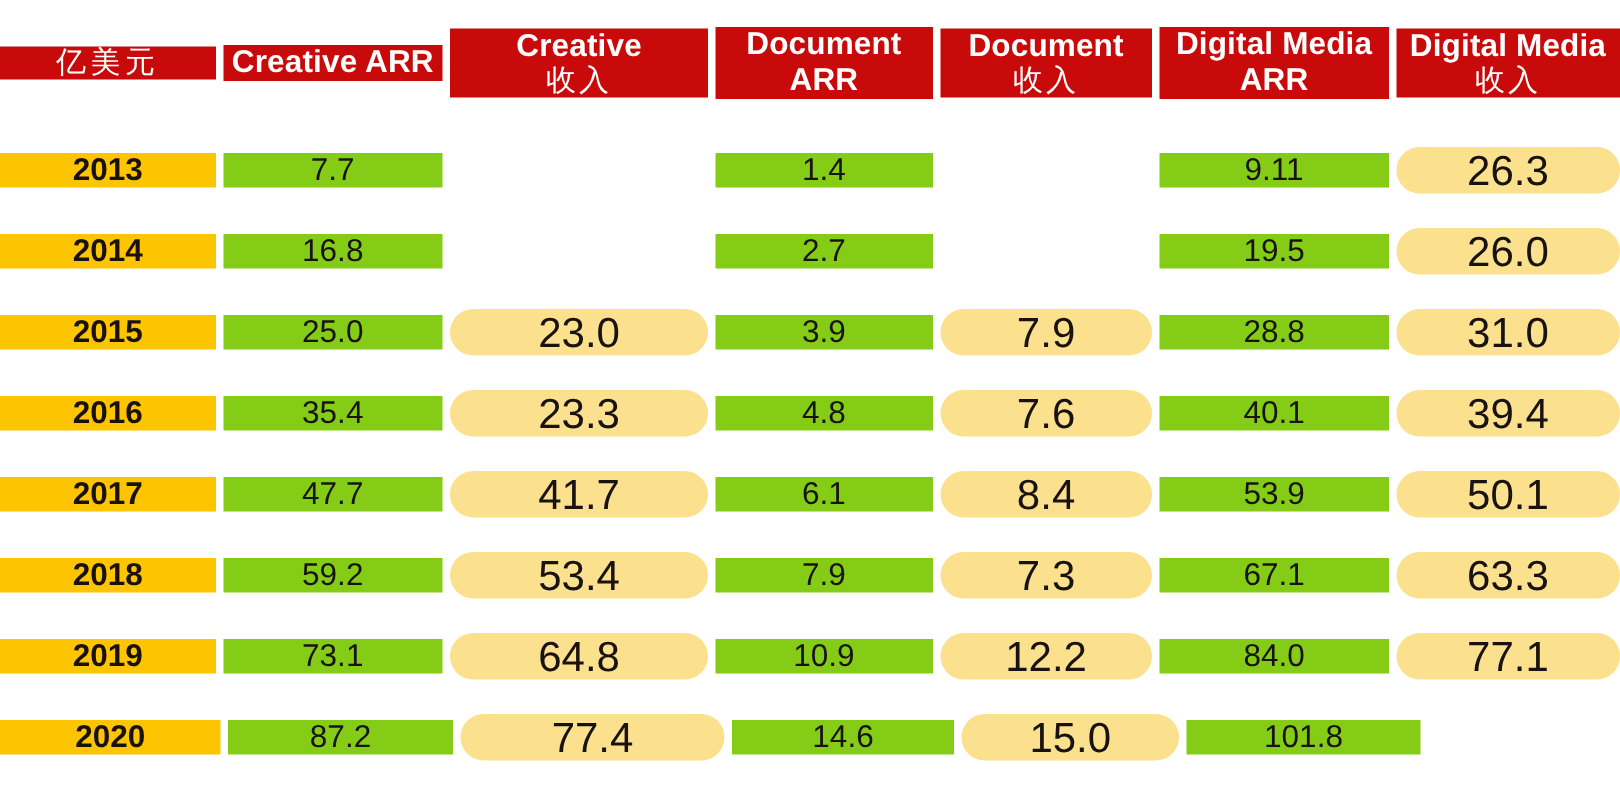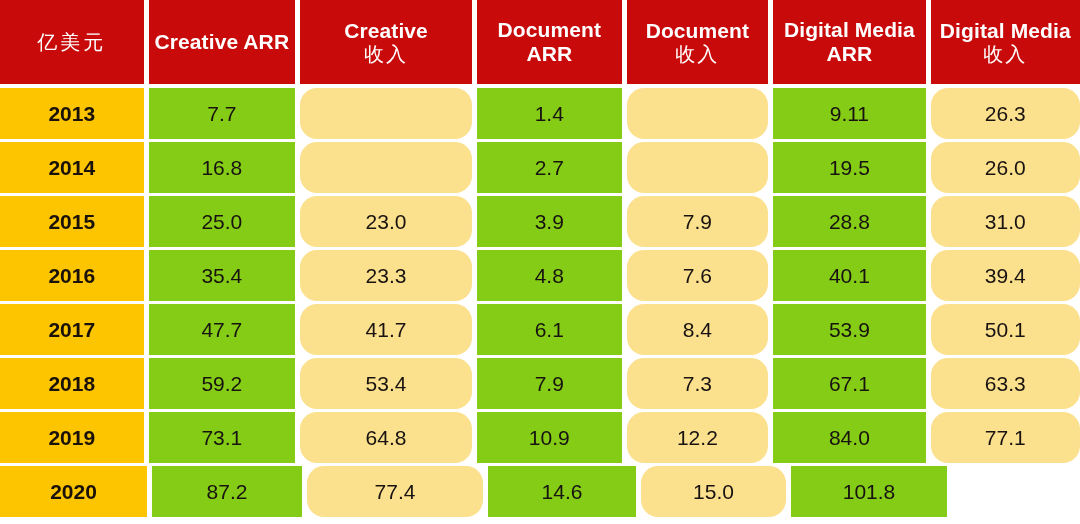--- a/index.html
+++ b/index.html
@@ -20,20 +20,21 @@
     display: flex;
     flex-direction: column;
     background: #ffffff;
     box-sizing: border-box;
   }
 
   .row {
     display: flex;
     width: 100%;
     box-sizing: border-box;
+    align-items: center;
   }
 
   .header-row {
     height: 84px;
     margin-bottom: 4px;
   }
 
   .data-row {
     height: 51px;
     margin-bottom: 3px;
@@ -97,21 +98,21 @@
 
   .arr {
     background: #84cc16;
     color: #181210;
     font-size: 21px;
   }
 
   .rev {
     background: #FBE08D;
     color: #181210;
-    font-size: 21px;
+    font-size: 28px;
     border-radius: 17px;
   }
 </style>
 </head>
 <body>
 
 <div id="table-wrap">
   <div class="row header-row">
       <div class="cell hdr c0">
         <div>

